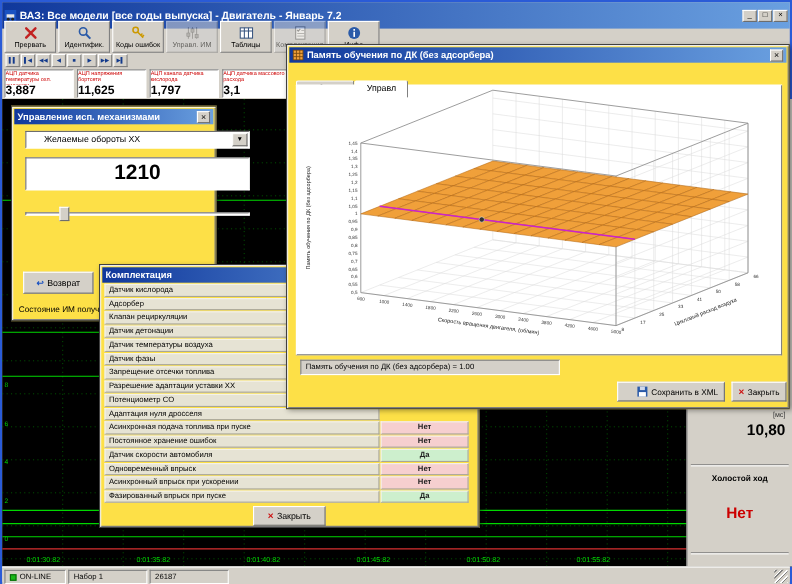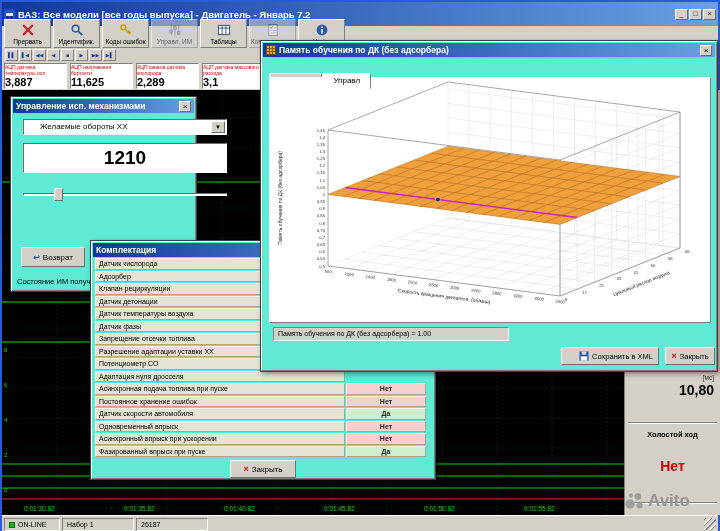--- a/index.html
+++ b/index.html
@@ -47,21 +47,21 @@
   .wm-text { font-size:17px; font-weight:bold; color:#8f8f8f; }
 
   .statusbar { position:absolute; left:0; top:513px; right:0; height:18px; background:#D4D0C8;
     border-top:1px solid #fff; display:flex; gap:2px; padding:2px; z-index:4; }
   .sb-cell { border:1px solid; border-color:#808080 #fff #fff #808080; font-size:7px; line-height:11px;
     padding:0 4px; display:flex; align-items:center; gap:3px; white-space:nowrap; }
   .led { width:6px; height:6px; background:#18b818; border:1px solid #0a6a0a; display:inline-block; }
   .grip { margin-left:auto; width:12px; height:12px;
     background:repeating-linear-gradient(135deg,#fff 0 1px,#808080 1px 2px,transparent 2px 4px); }
 
-  .dialog { position:absolute; background:#5eead4; border:1px solid #404040;
+  .dialog { position:absolute; background:#fde047; border:1px solid #404040;
     box-shadow: inset 1px 1px 0 #fff, inset -1px -1px 0 #808080, 2px 2px 5px rgba(0,0,0,.4); }
   .dlg-title { position:absolute; top:2px; left:2px; right:2px; height:14px;
     background:linear-gradient(90deg,#10389c,#6aa0e0); color:#fff; font-size:8.5px; font-weight:bold;
     display:flex; align-items:center; padding:0 3px; gap:3px; white-space:nowrap; overflow:hidden; }
   .dlg-close { margin-left:auto; width:12px; height:11px; background:#D4D0C8; border:1px solid; flex:0 0 auto;
     border-color:#fff #6d6d6d #6d6d6d #fff; font-size:8px; line-height:9px; text-align:center; padding:0; color:#000; }
 
   .dlg-control { left:8px; top:94px; width:187px; height:196px; z-index:10; }
   .combo { position:absolute; left:12px; top:22px; width:204px; height:16px; background:#fff;
     border:1px solid; border-color:#6d6d6d #fff #fff #6d6d6d; font-size:8px; line-height:14px; padding-left:16px; }
@@ -210,21 +210,21 @@
       <div class="gauge">
         <div class="glabel">АЦП датчика температуры охл. жидкости</div>
         <div class="gvalue">3,887</div>
       </div>
       <div class="gauge">
         <div class="glabel">АЦП напряжения бортсети</div>
         <div class="gvalue">11,625</div>
       </div>
       <div class="gauge">
         <div class="glabel">АЦП канала датчика кислорода</div>
-        <div class="gvalue">2,289</div>
+        <div class="gvalue">1,797</div>
       </div>
       <div class="gauge">
         <div class="glabel">АЦП датчика массового расхода</div>
         <div class="gvalue">3,1</div>
       </div>
     </div>
 
   <div class="scope-area">
     <svg id="scope-svg" width="720" height="425" viewBox="0 0 720 425">
         <line x1="55" y1="0" x2="55" y2="425" stroke="#007800" stroke-width="0.6" stroke-dasharray="1,3"></line>
@@ -276,31 +276,20 @@
 
   <div class="right-panel">
     <div class="rp-unit">[мс]</div>
     <div class="rp-value">10,80</div>
     <div class="rp-div" style="top:332px;"></div>
     <div class="rp-idle-label">Холостой ход</div>
     <div class="rp-idle-value">Нет</div>
     <div class="rp-div" style="top:412px;"></div>
   </div>
 
-  <div class="watermark">
-    <span style="display:inline-flex;">
-      <svg width="20" height="20" viewBox="0 0 20 20">
-          <circle cx="6" cy="13" r="4.6" fill="#9a9a9a"></circle>
-          <circle cx="14" cy="5.5" r="3.4" fill="#9a9a9a"></circle>
-          <circle cx="15.5" cy="14.5" r="3" fill="#9a9a9a"></circle>
-          <circle cx="7" cy="4.5" r="2.2" fill="#9a9a9a"></circle>
-        </svg>
-    </span>
-    <span class="wm-text">Avito</span>
-  </div>
 
   <div class="statusbar">
     <div class="sb-cell" style="width:56px;">
       <span class="led"></span>
       <span>ON-LINE</span>
     </div>
     <div class="sb-cell" style="width:72px;">
       <span>Набор 1</span>
     </div>
     <div class="sb-cell" style="width:72px;">

